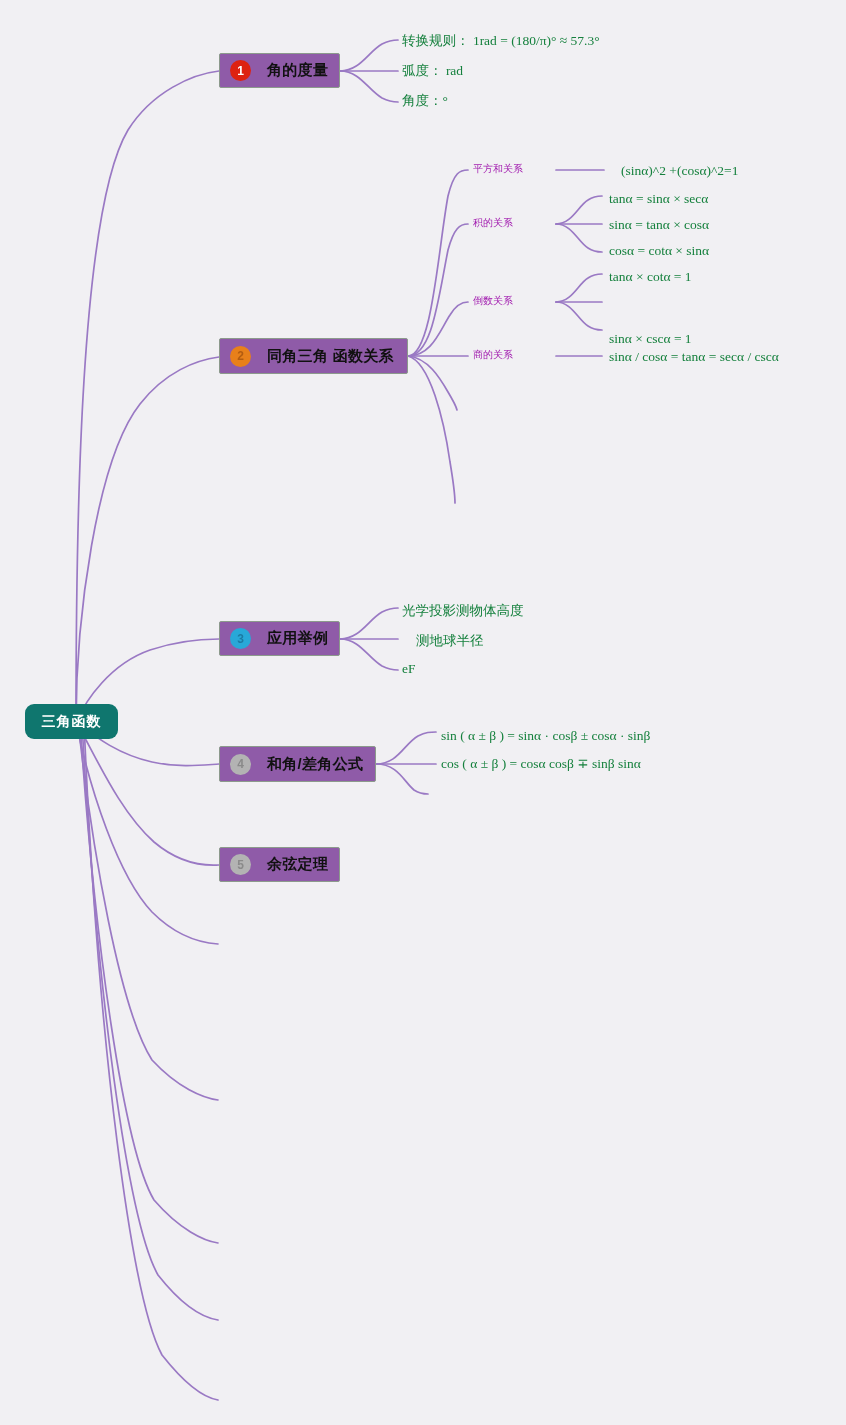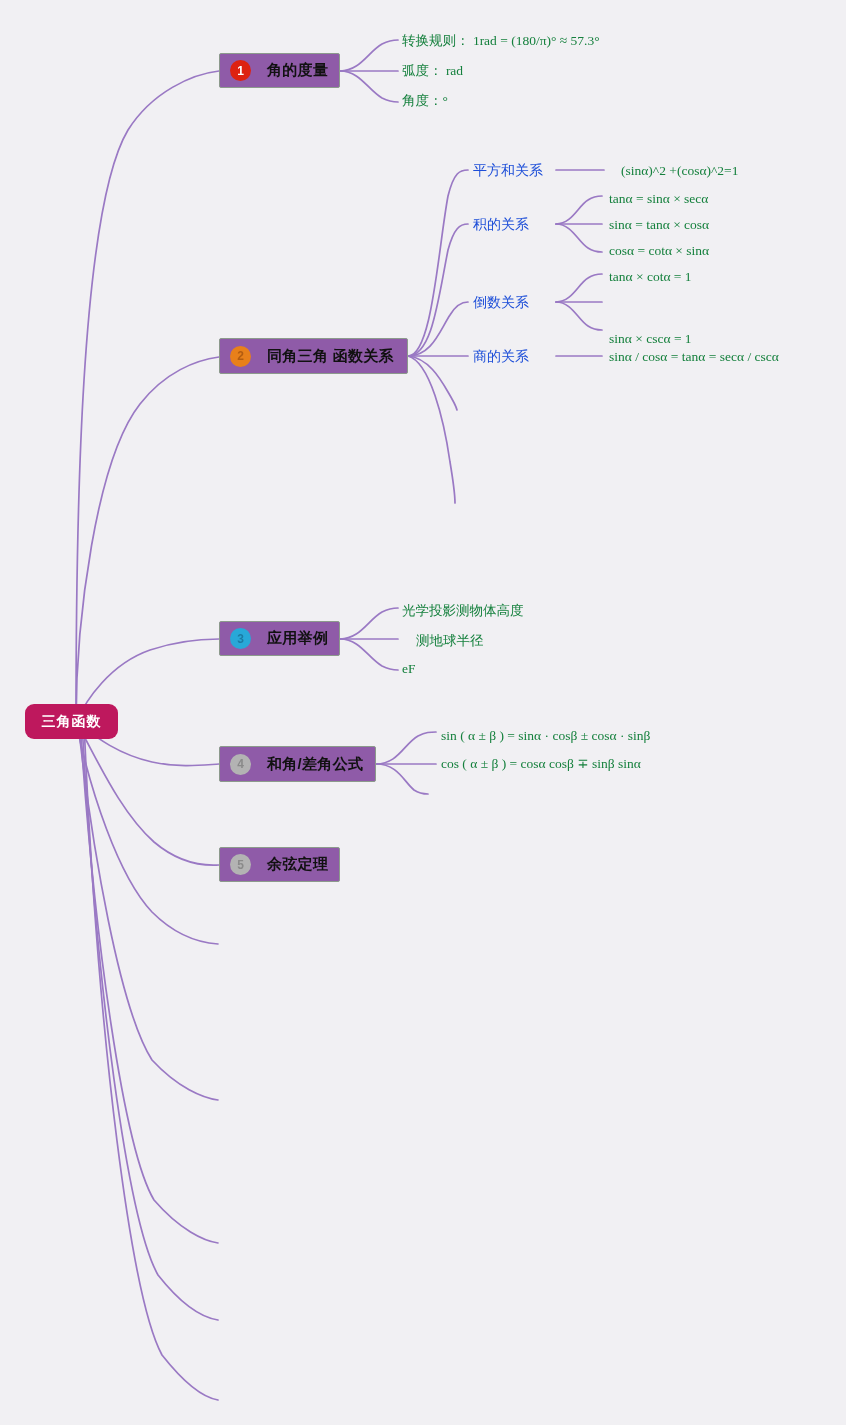--- a/index.html
+++ b/index.html
@@ -33,21 +33,21 @@
     fill: none;
     stroke: #9a79c4;
     stroke-width: 1.7;
     stroke-linecap: round;
   }
 
   
   .root-node {
     position: absolute;
     box-sizing: border-box;
-    background: #be185d;
+    background: #0f766e;
     border-radius: 9px;
     color: #ffffff;
     font-size: 14px;
     font-weight: 700;
     letter-spacing: 1px;
     display: flex;
     align-items: center;
     justify-content: center;
     white-space: nowrap;
     z-index: 5;
@@ -100,22 +100,22 @@
   .leaf.cjk {
     font-family: Liberation Mono, monospace;
     font-size: 13.5px;
   }
   .leaf.mixed {
     font-family: "Liberation Serif", "DejaVu Serif", serif;
     font-size: 13.5px;
   }
   .leaf.l2 {
     font-family: Liberation Serif, serif;
-    font-size: 14px;
-    color: #1d4ed8;
+    font-size: 10px;
+    color: #a21caf;
   }
 </style>
 </head>
 <body>
 
 <div id="canvas">
 
   <svg class="links" viewBox="0 0 846 1425" xmlns="http://www.w3.org/2000/svg" aria-hidden="true">
 
     <g>

